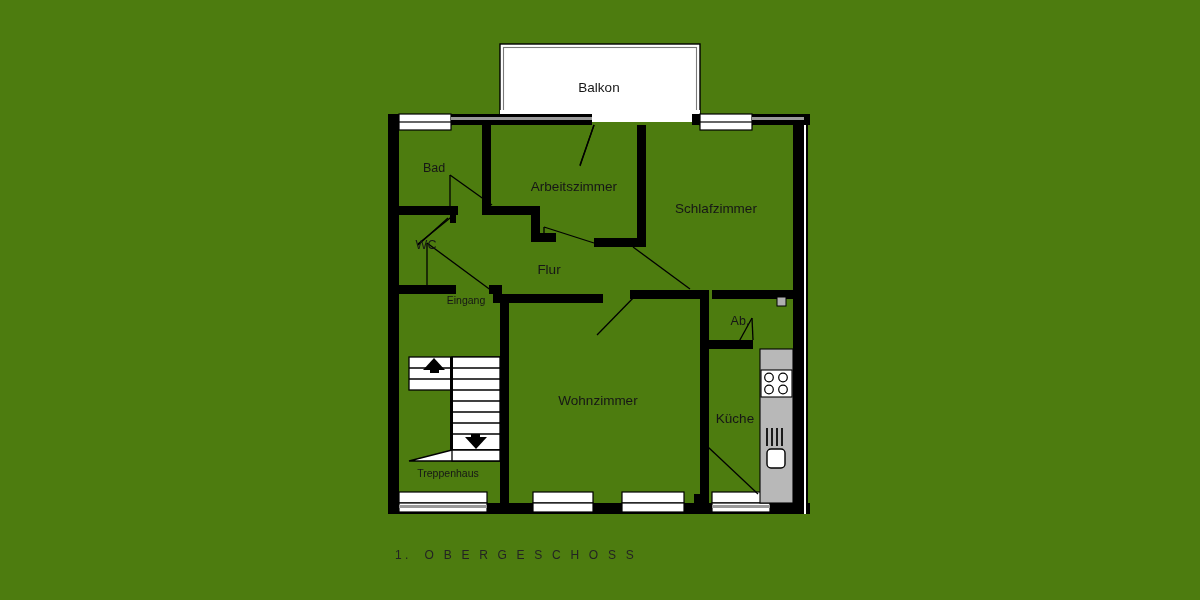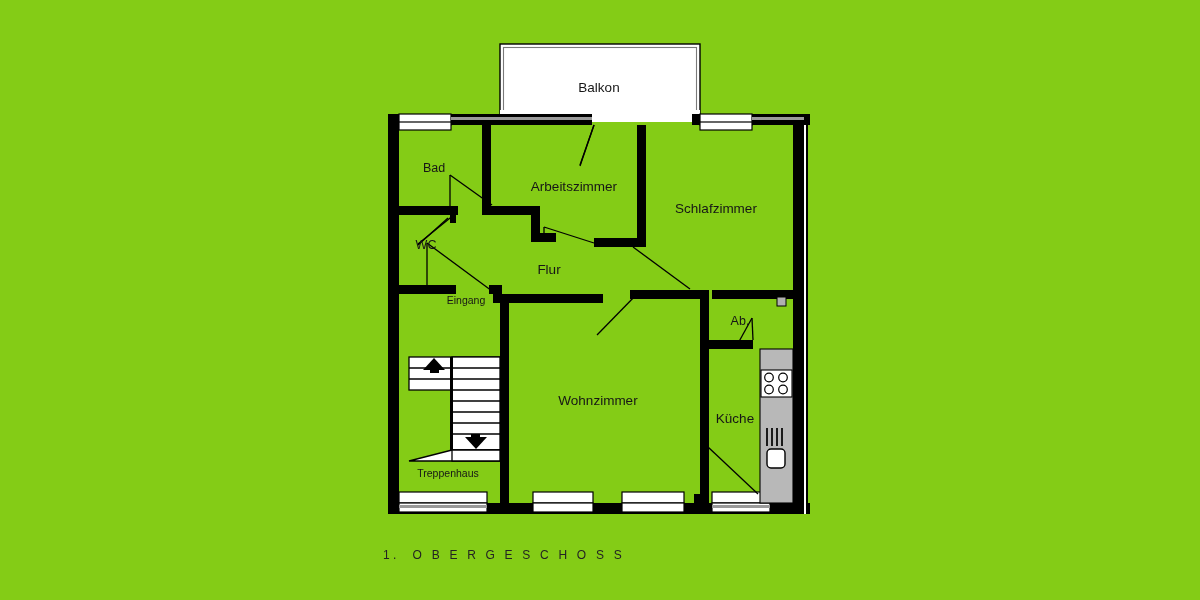--- a/index.html
+++ b/index.html
@@ -12,42 +12,42 @@
     width: 1200px;
     height: 600px;
     overflow: hidden;
     font-family: "Liberation Sans", "DejaVu Sans", sans-serif;
     color: #1a1a1a;
   }
   #page {
     position: relative;
     width: 1200px;
     height: 600px;
-    background: #84cc16;
+    background: #4d7c0f;
   }
   #plan-svg {
     position: absolute;
     left: 0;
     top: 0;
     width: 1200px;
     height: 600px;
     display: block;
   }
   .room-label {
     font-family: "Liberation Sans", "DejaVu Sans", sans-serif;
     fill: #161616;
     text-anchor: middle;
     dominant-baseline: middle;
   }
   .lbl-lg { font-size: 13.5px; }
   .lbl-md { font-size: 12.5px; }
   .lbl-sm { font-size: 10.5px; }
   .caption {
     position: absolute;
-    left: 0;
+    left: 12px;
     top: 548px;
     width: 1008px;
     text-align: center;
     font-family: "Liberation Sans", "DejaVu Sans", sans-serif;
     font-size: 12px;
     letter-spacing: 3.2px;
     color: #232323;
     white-space: pre;
   }
 </style>

